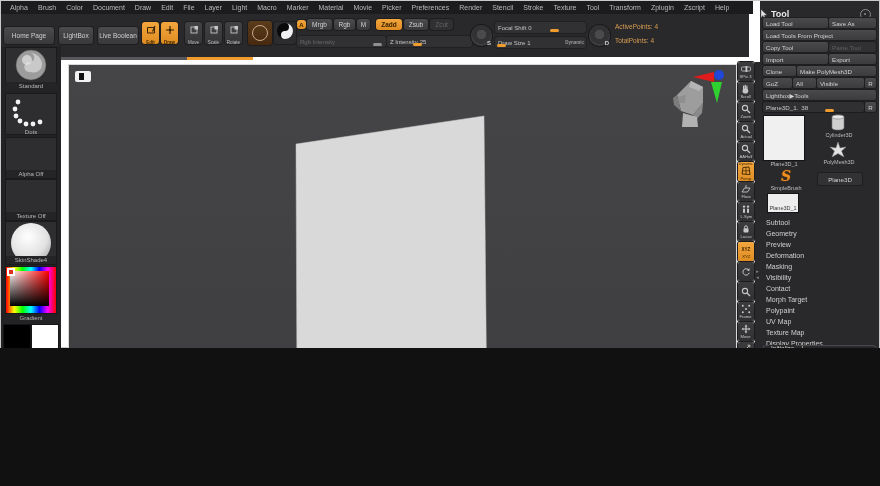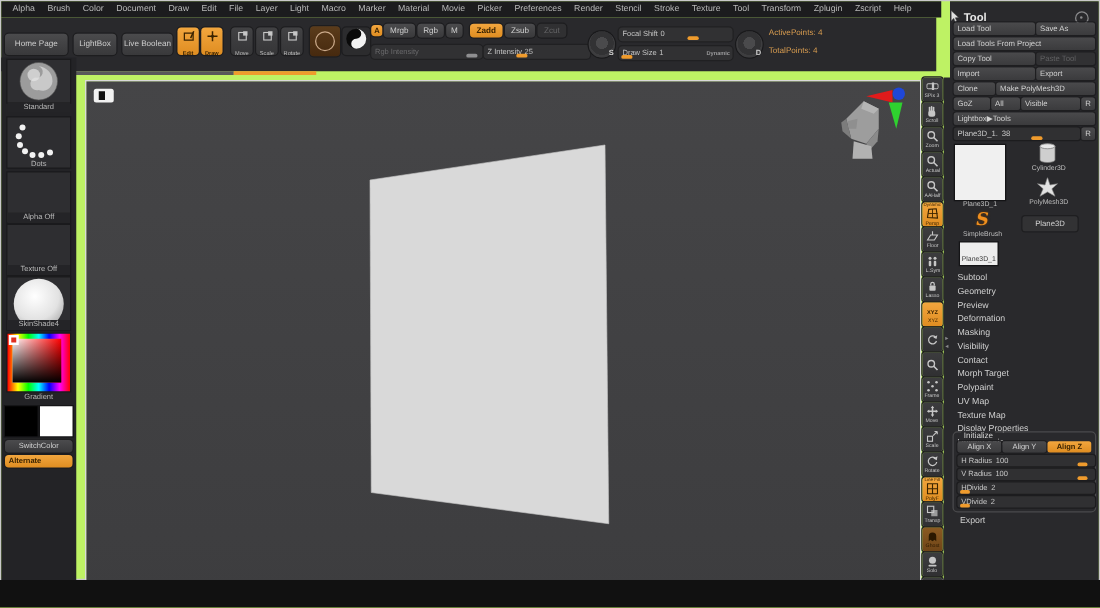--- a/index.html
+++ b/index.html
@@ -1,16 +1,16 @@
 <!DOCTYPE html>
 <html><head>
 <meta charset="utf-8">
 <style>
   html,body{margin:0;padding:0;background:#111;}
-  .window{position:relative;width:880px;height:464px;background:#bef264;overflow:hidden;
+  .window{position:relative;width:880px;height:348px;background:#ffffff;overflow:hidden;
     font-family:"Liberation Sans",sans-serif;box-shadow:inset 0 0 0 1px #c9c9c9;}
   
   .menubar{position:absolute;left:1px;top:1px;width:748px;height:13px;background:#1c1c1e;
     display:flex;align-items:center;gap:0;padding-left:4px;}
   .menu-item{font-size:7px;color:#b9b9b9;padding:0 5px;cursor:default;white-space:nowrap;}
   
   .shelf{position:absolute;left:1px;top:14px;width:748px;height:43px;background:#29292c;}
   .btn{background:linear-gradient(#4b4b4d,#39393b);border-radius:3px;color:#cfcfcf;
     font-size:6.5px;display:flex;align-items:center;justify-content:center;box-shadow:0 0 0 1px #1d1d1f;}
   .btn.orange{background:linear-gradient(#f2a63e,#df8d21);color:#3a2300;font-weight:bold;}

